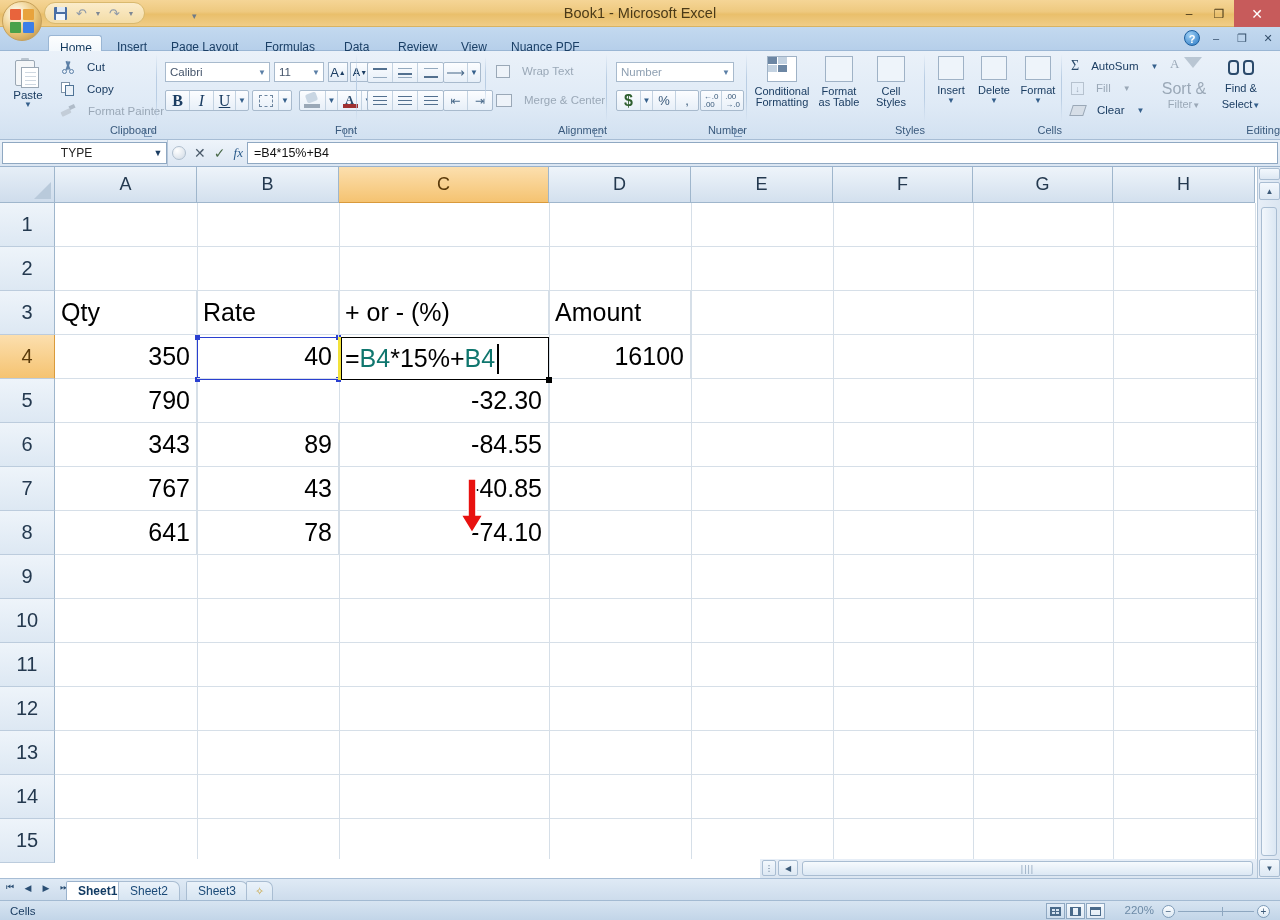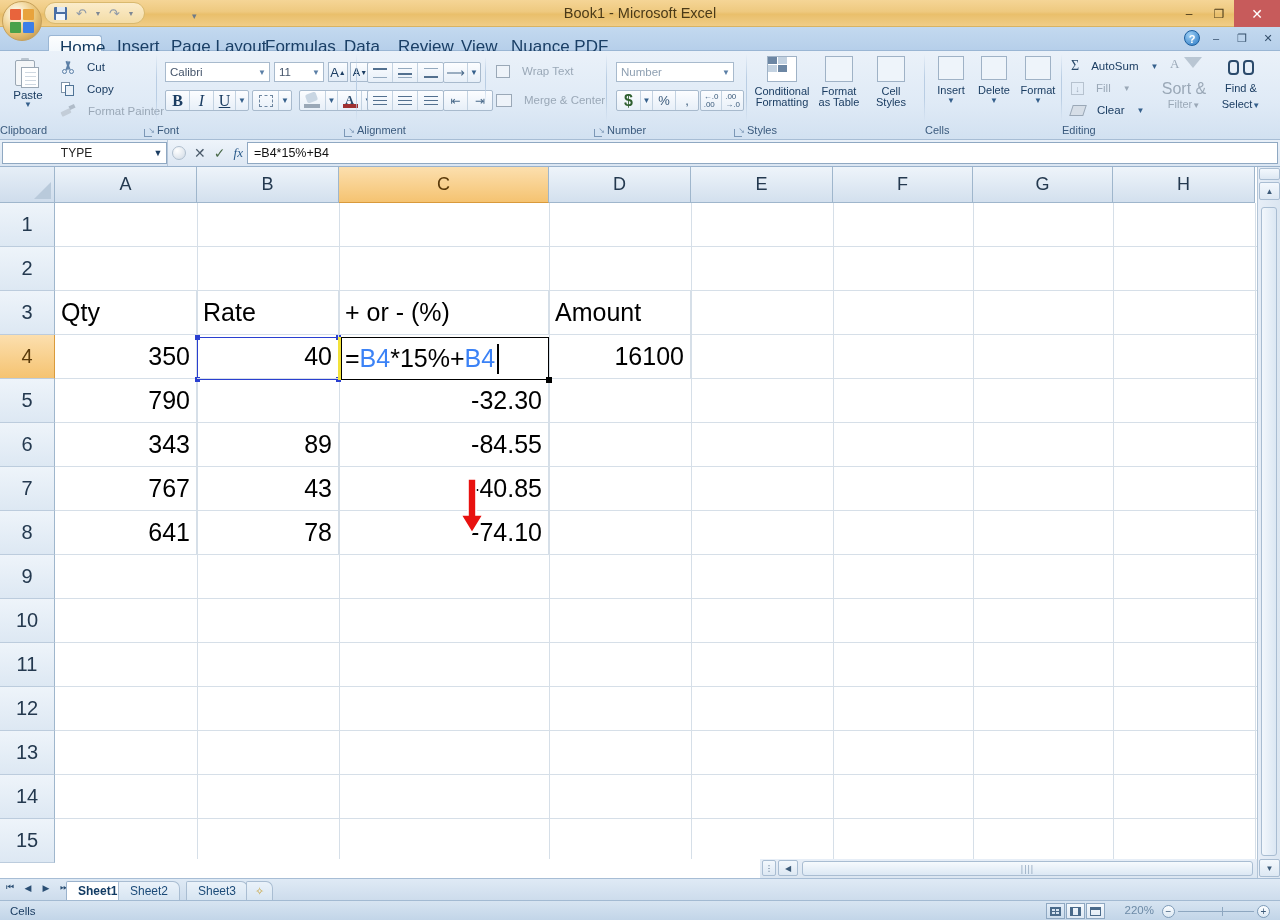--- a/index.html
+++ b/index.html
@@ -70,21 +70,21 @@
   .orb-inner i:nth-child(4){ background:#3c7fe8; }
 
   
   .tabstrip {
     position: absolute; left: 0; top: 27px; width: 1280px; height: 24px;
     background: linear-gradient(to bottom, #c3d9ef, #b6cfea);
     border-bottom: 1px solid #9ab6d4;
   }
   .tab {
     position: absolute; top: 8px; height: 24px; line-height: 24px;
-    padding: 0 11px; font-size: 17px; color: #1a3f66; white-space: nowrap;
+    padding: 0 11px; font-size: 12px; color: #1a3f66; white-space: nowrap;
   }
   .tab.active {
     background: linear-gradient(to bottom, #fdfefe, #eef5fb);
     border: 1px solid #9ab6d4; border-bottom: none;
     border-radius: 3px 3px 0 0; color: #12395e;
   }
   .help-ctrls { position: absolute; right: 2px; top: 2px; display: flex; align-items:center; gap: 6px; }
   .help-o {
     width: 16px; height: 16px; border-radius: 50%;
     background: radial-gradient(circle at 35% 30%, #9fd0f5, #2a79c4);
@@ -96,21 +96,21 @@
   
   .ribbon {
     position: absolute; left: 0; top: 51px; width: 1280px; height: 89px;
     background: linear-gradient(to bottom, #eaf1f9 0%, #dfeaf6 60%, #d2e1f1 100%);
     border-bottom: 1px solid #a7bdd5;
   }
   .rgroup { position: absolute; top: 0; height: 89px; }
   .rgroup .gbody { position: absolute; left: 0; top: 1px; right: 0; bottom: 18px; }
   .glabel {
     position: absolute; left: 0; right: 0; bottom: 1px; height: 15px;
-    text-align: left; font-size: 11px; color: #3a5a7d;
+    text-align: right; font-size: 11px; color: #3a5a7d;
   }
   .gsep {
     position: absolute; top: 3px; bottom: 18px; width: 1px;
     background: linear-gradient(to bottom, rgba(255,255,255,0), #b9cde3 35%, #b9cde3 65%, rgba(255,255,255,0));
   }
   .dlauncher {
     position: absolute; right: 3px; bottom: 1px; width: 11px; height: 11px;
     opacity: .75;
   }
   .dlauncher:before {
@@ -270,21 +270,21 @@
   }
   .cell.right { justify-content: flex-end; }
   .cell.left { justify-content: flex-start; }
 
   
   .editcell {
     position: absolute; background: #fff; border: 1.7px solid #000;
     display: flex; align-items: center; padding-left: 3px;
     font-size: 25px; white-space: nowrap; z-index: 12;
   }
-  .editcell .ref { color: #3b82f6; margin-top: 20px; }
+  .editcell .ref { color: #0f766e; margin-top: 20px; }
   .editcell .op { color: #000; }
   .caret {
     display:inline-block; width: 1.7px; height: 30px; background:#000; margin-left: 2px;
   }
   .refbox {
     position: absolute; border: 1.6px solid #2a3fd0; z-index: 11;
   }
   .refbox i {
     position: absolute; width: 5px; height: 5px; background: #2a3fd0;
   }

